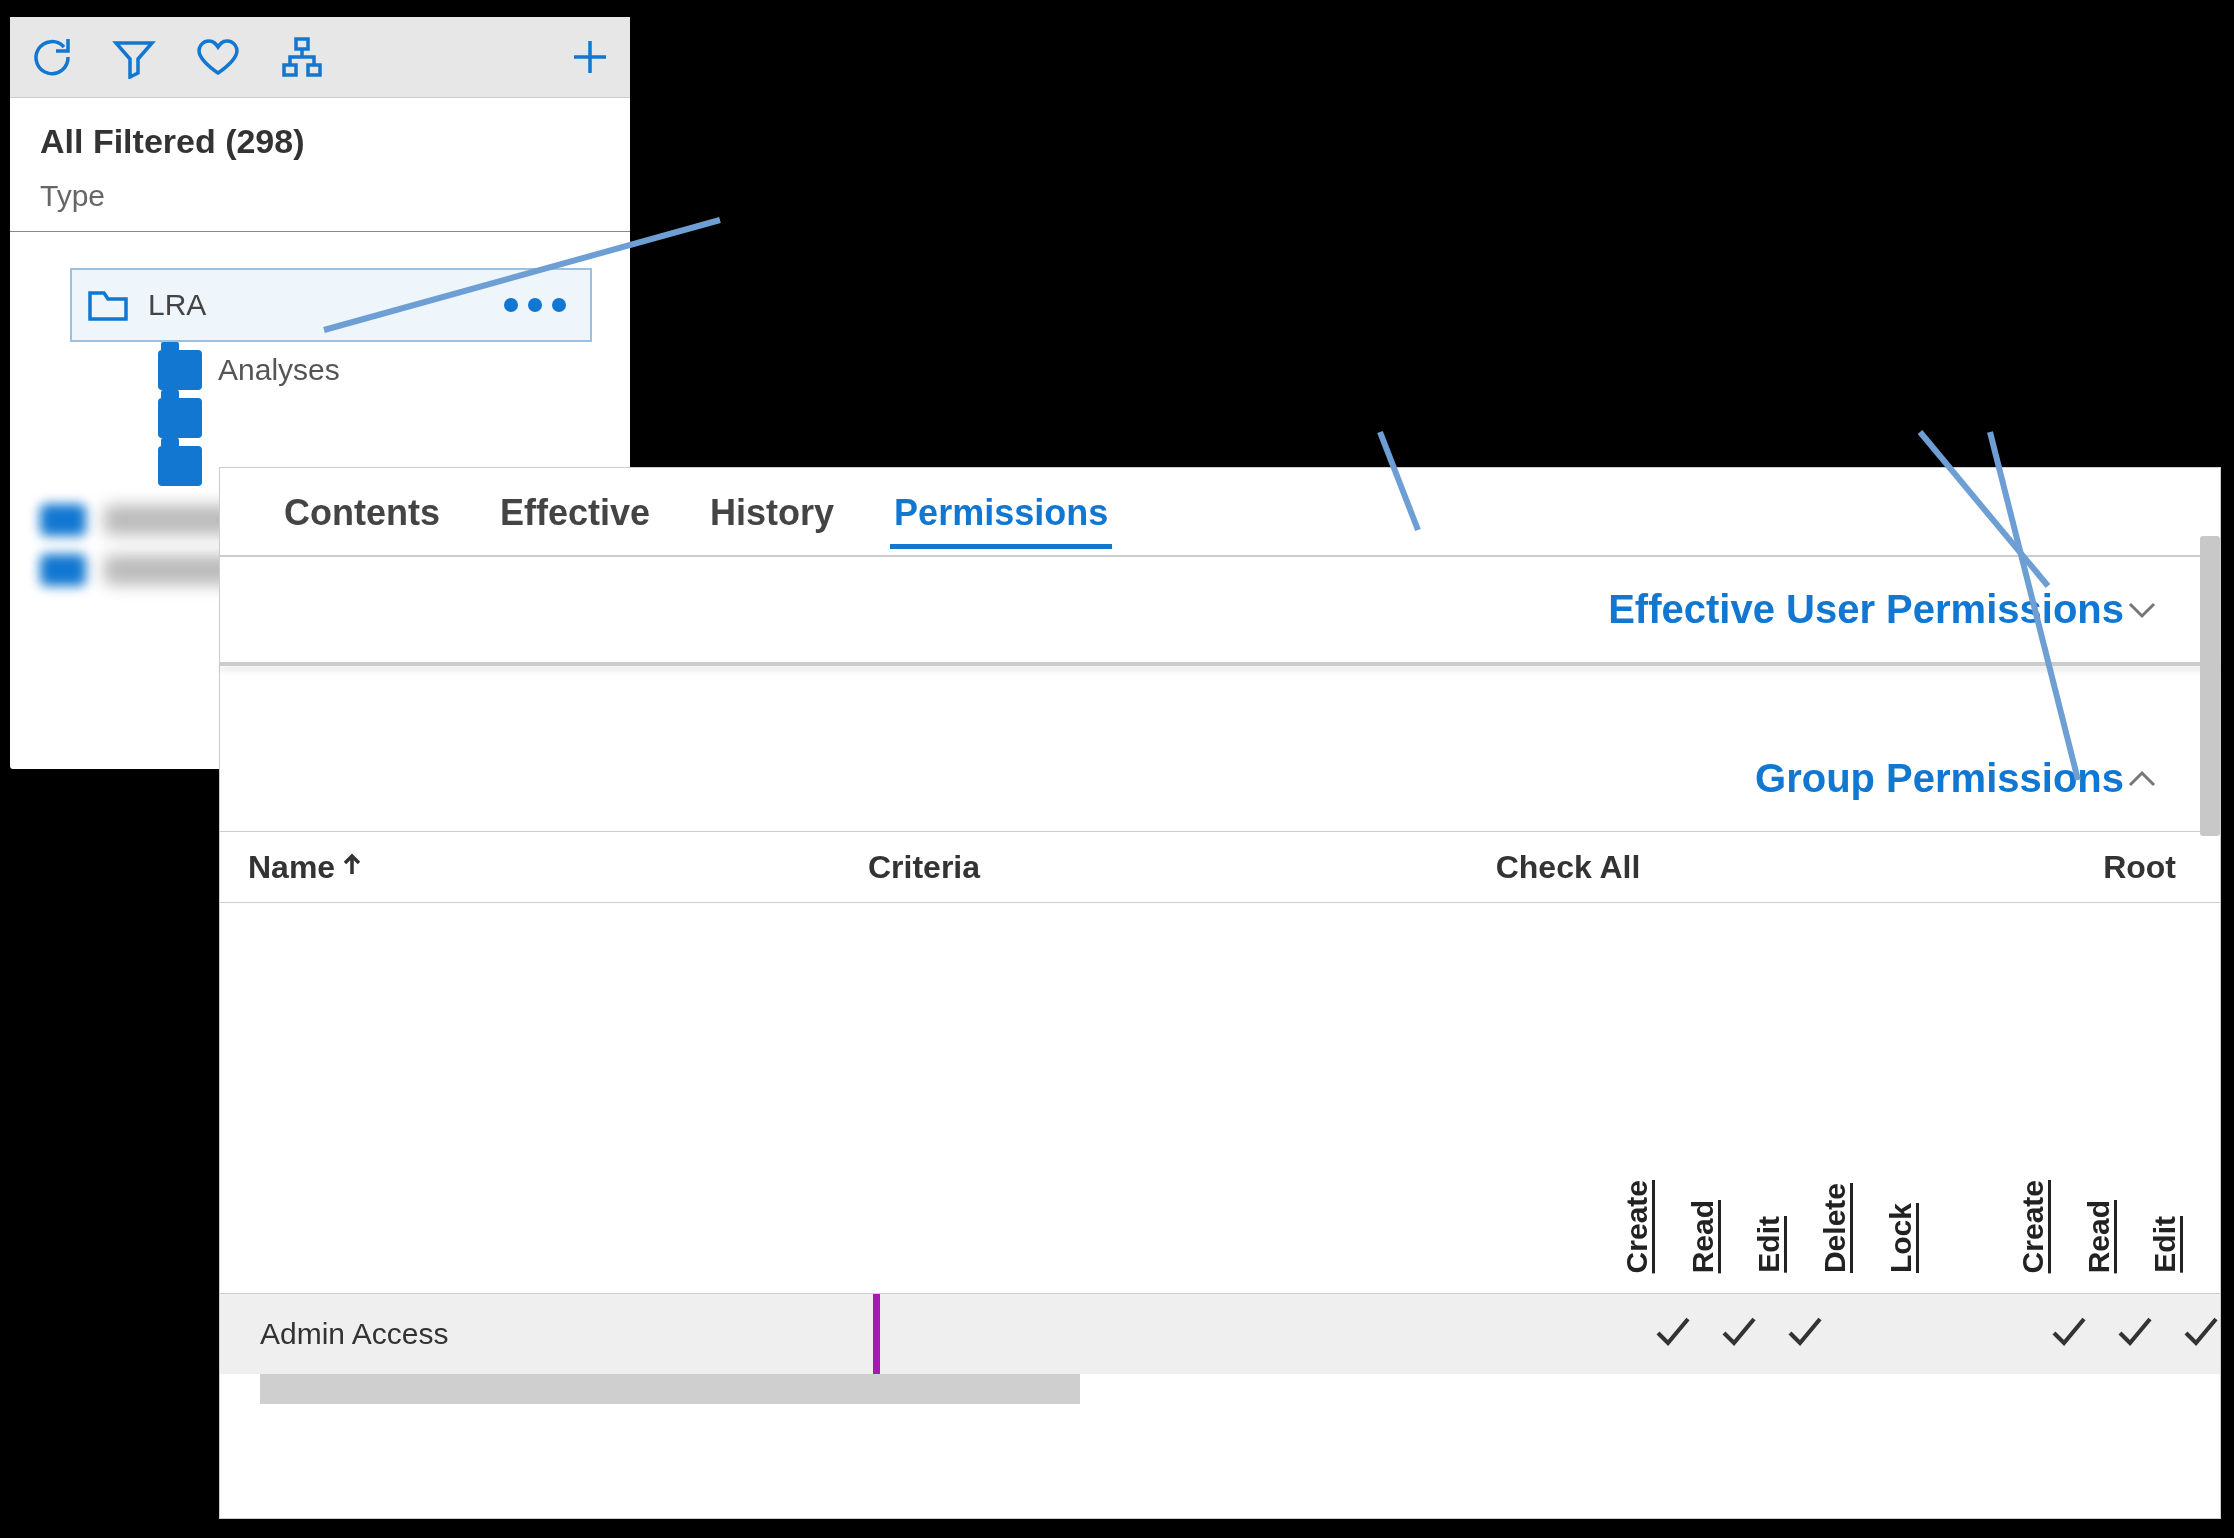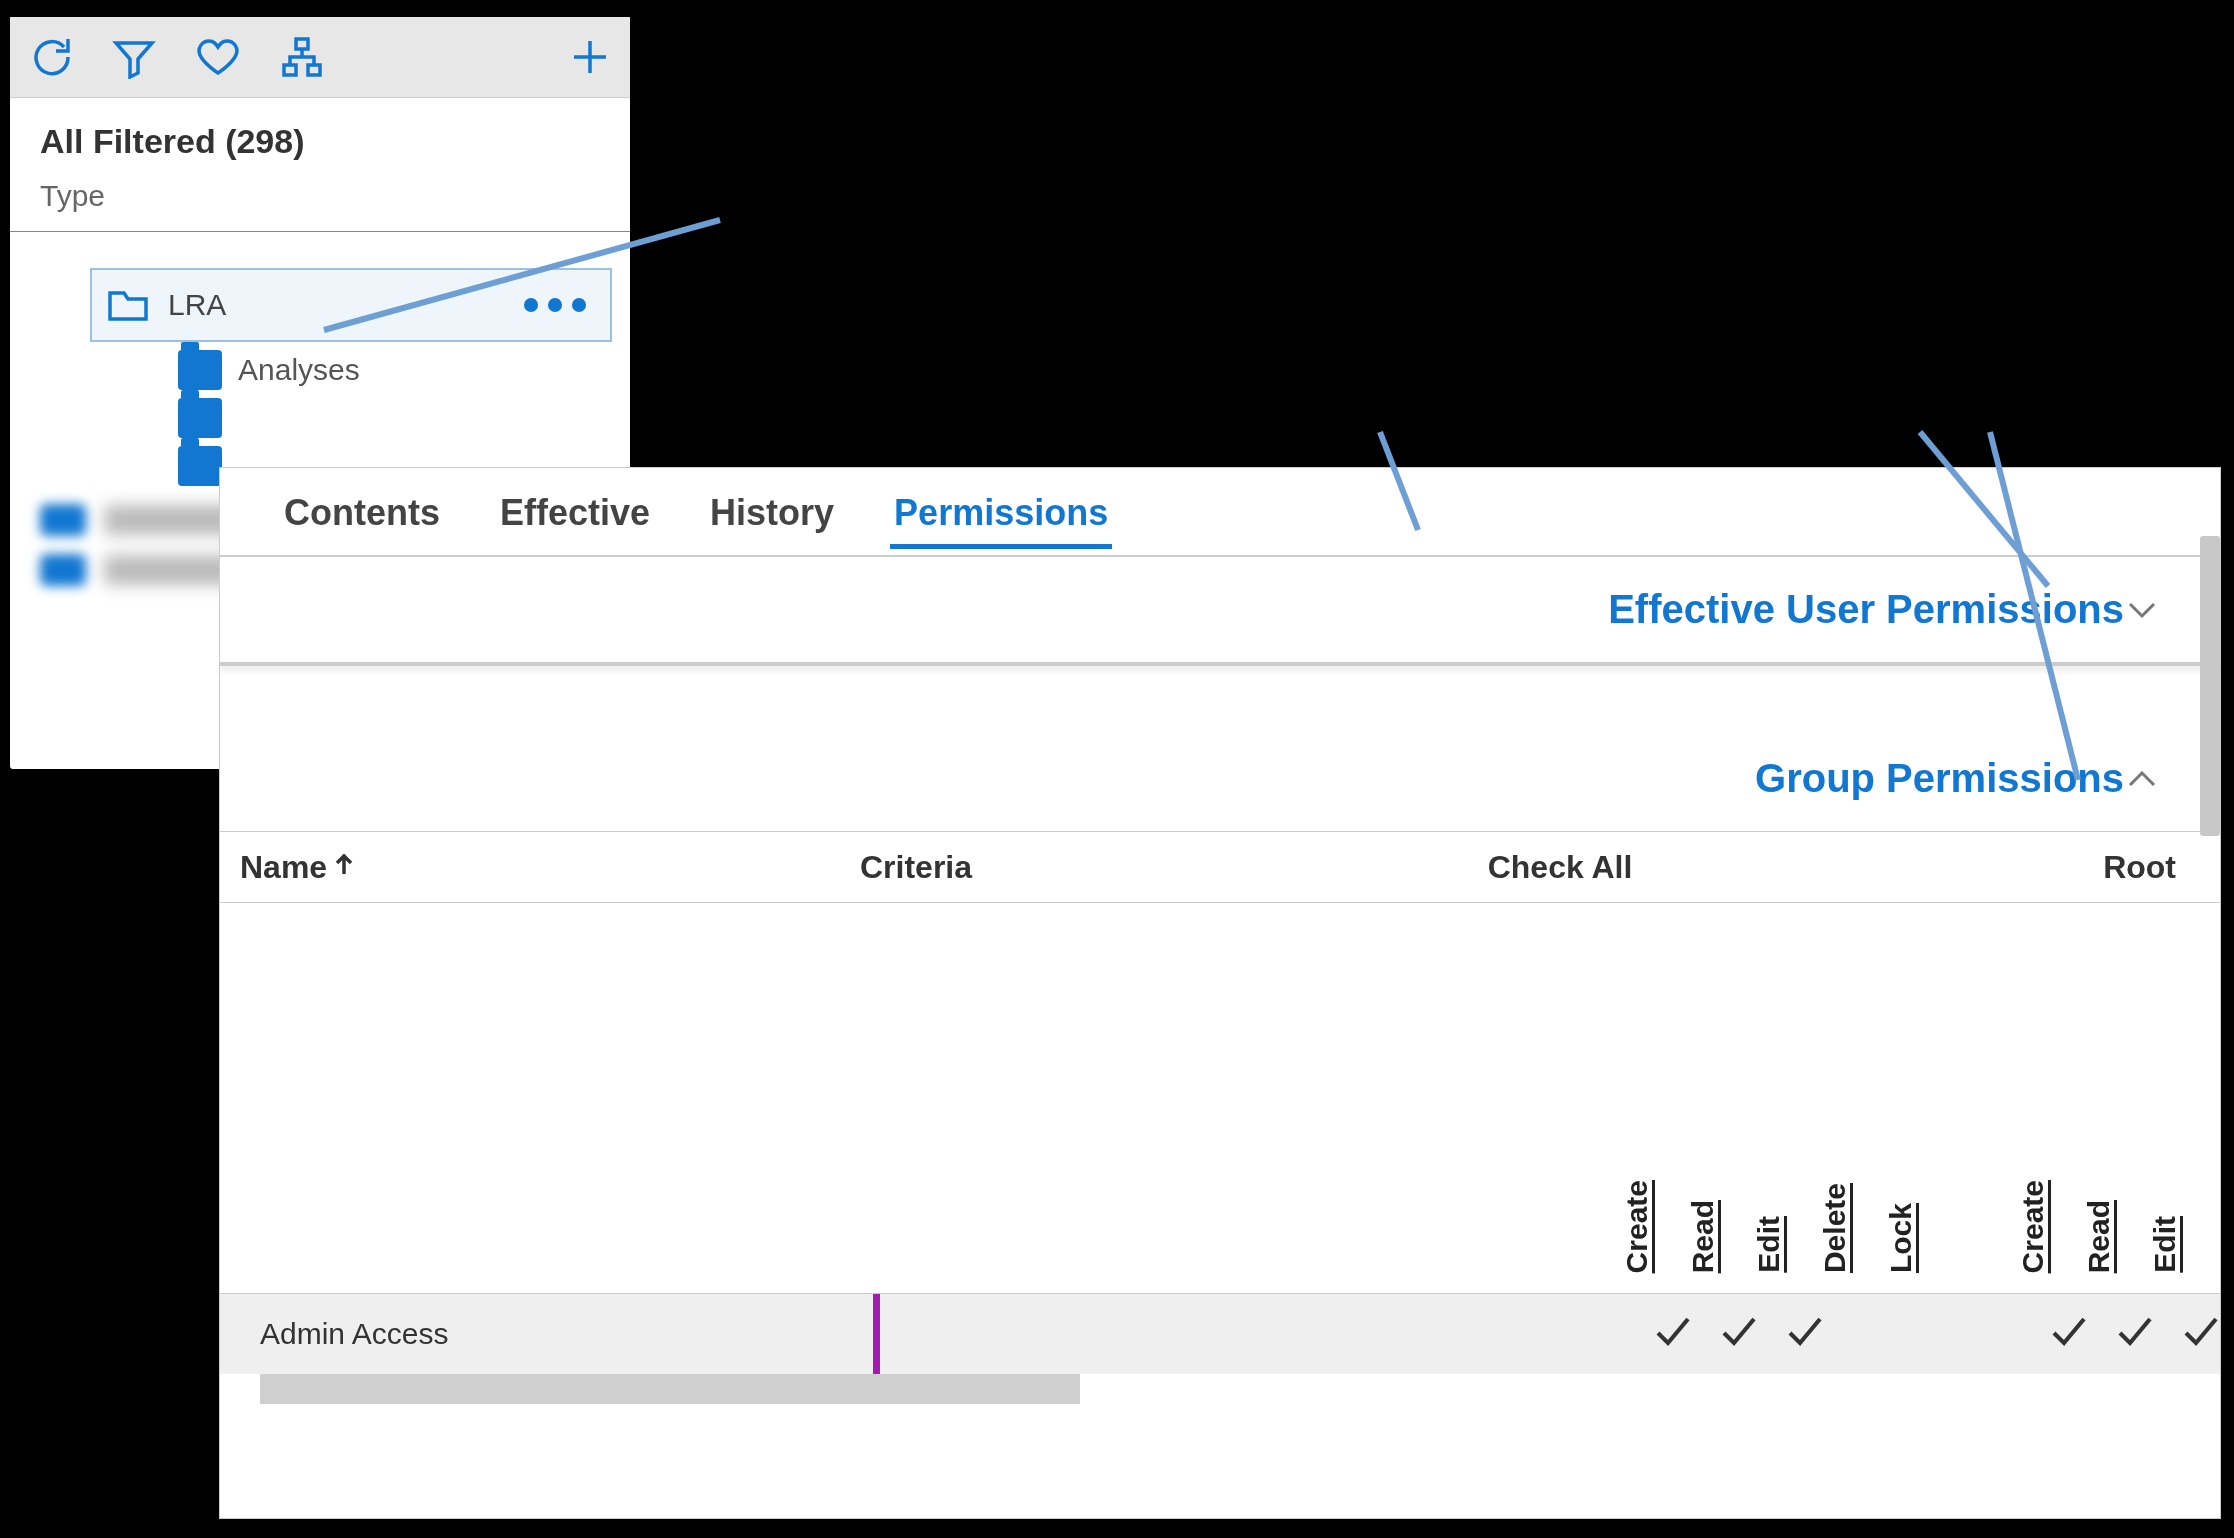--- a/index.html
+++ b/index.html
@@ -13,21 +13,21 @@
   .sb-toolbar{
     height:80px;background:#e7e7e7;display:flex;align-items:center;
     padding:0 18px;gap:40px;border-bottom:1px solid #ccc;
   }
   .sb-toolbar .spacer{flex:1;}
   .ticon{width:44px;height:44px;display:flex;align-items:center;justify-content:center;}
   .ticon svg{width:44px;height:44px;stroke:#1177d1;fill:none;stroke-width:3.5;}
 
   .sb-title{font-size:34px;font-weight:600;color:#333;padding:24px 30px 12px;}
   .sb-type{font-size:30px;color:#666;padding:6px 30px 18px;border-bottom:1px solid #888;}
-  .sb-tree{padding:36px 30px 0 80px;}
+  .sb-tree{padding:36px 30px 0 60px;}
 
   .node-sel{
     display:flex;align-items:center;border:2px solid #9cc0e0;background:#eef6fc;
     height:70px;padding:0 24px 0 14px;width:480px;
   }
   .node-sel .folder-out{width:44px;height:44px;margin-right:18px;}
   .node-sel .label{font-size:30px;color:#444;flex:1;}
   .dots{display:flex;gap:10px;}
   .dots span{width:14px;height:14px;background:#1177d1;border-radius:50%;}
 
@@ -53,21 +53,21 @@
     display:flex;align-items:center;justify-content:flex-end;
     padding:30px 60px 30px 120px;
   }
   .section-header .title{color:#1177d1;font-size:40px;font-weight:700;}
   .chev{width:36px;height:36px;}
   .chev svg{width:36px;height:36px;stroke:#777;stroke-width:3;fill:none;}
   .divider{height:4px;background:#ccc;margin-bottom:60px;box-shadow:0 4px 6px rgba(0,0,0,.12);}
 
   .table{border-top:1px solid #ccc;}
   .thead{display:flex;align-items:center;height:70px;border-bottom:1px solid #ccc;font-size:32px;font-weight:600;color:#333;}
-  .thead .c-name{width:620px;padding-left:20px;display:flex;align-items:center;gap:4px;}
+  .thead .c-name{width:620px;padding-left:28px;display:flex;align-items:center;gap:4px;}
   .thead .c-crit{width:440px;}
   .thead .c-check{width:520px;text-align:center;}
   .thead .c-root{flex:1;text-align:right;padding-right:44px;}
 
   .sort-arrow svg{width:26px;height:26px;stroke:#333;stroke-width:3.5;fill:none;}
 
   .sub-row{display:flex;height:390px;border-bottom:1px solid #ccc;}
   .sub-left{width:1400px;}
   .sub-perm{display:flex;align-items:flex-end;padding-bottom:20px;gap:26px;}
   .vcol{width:40px;text-align:center;font-size:30px;font-weight:600;color:#222;

